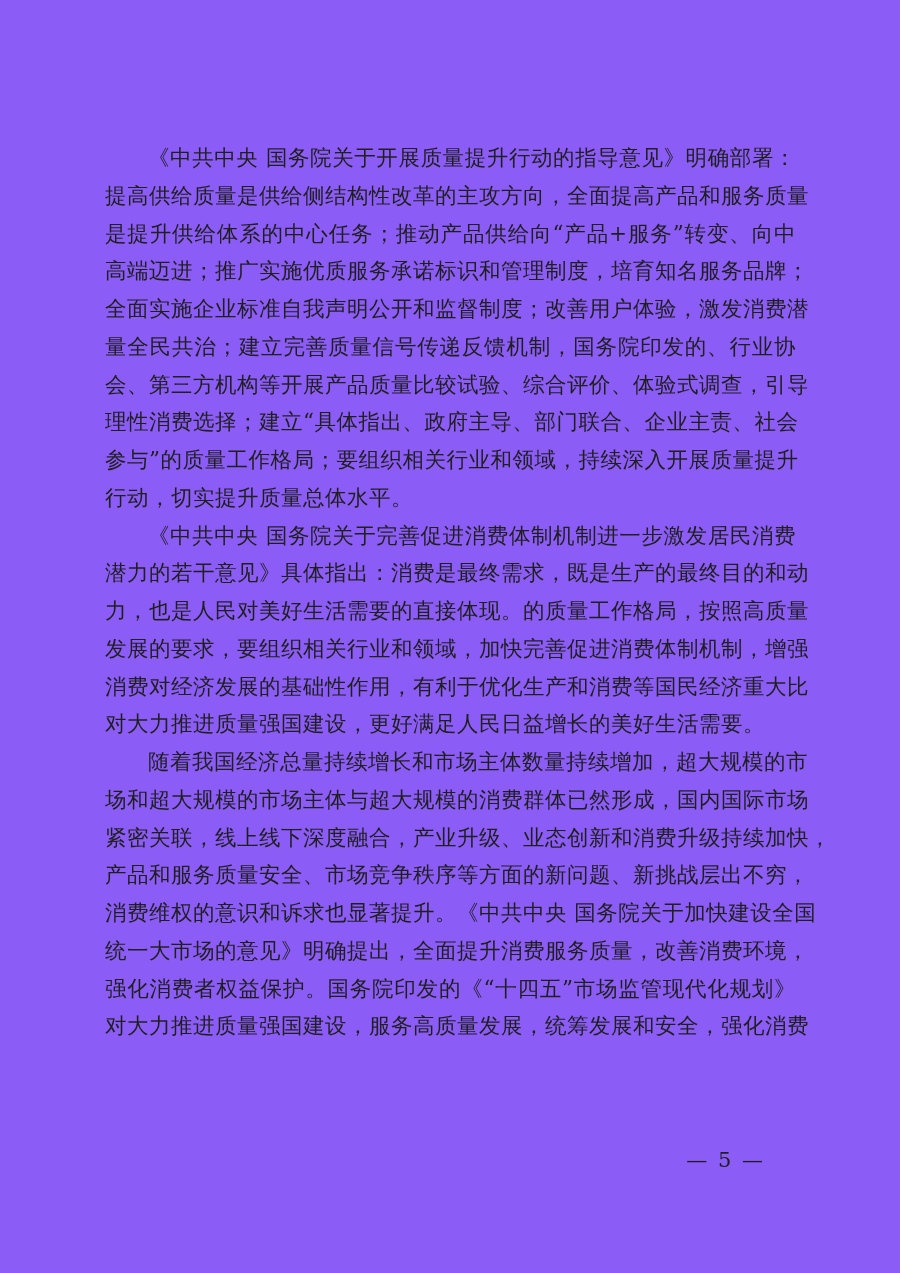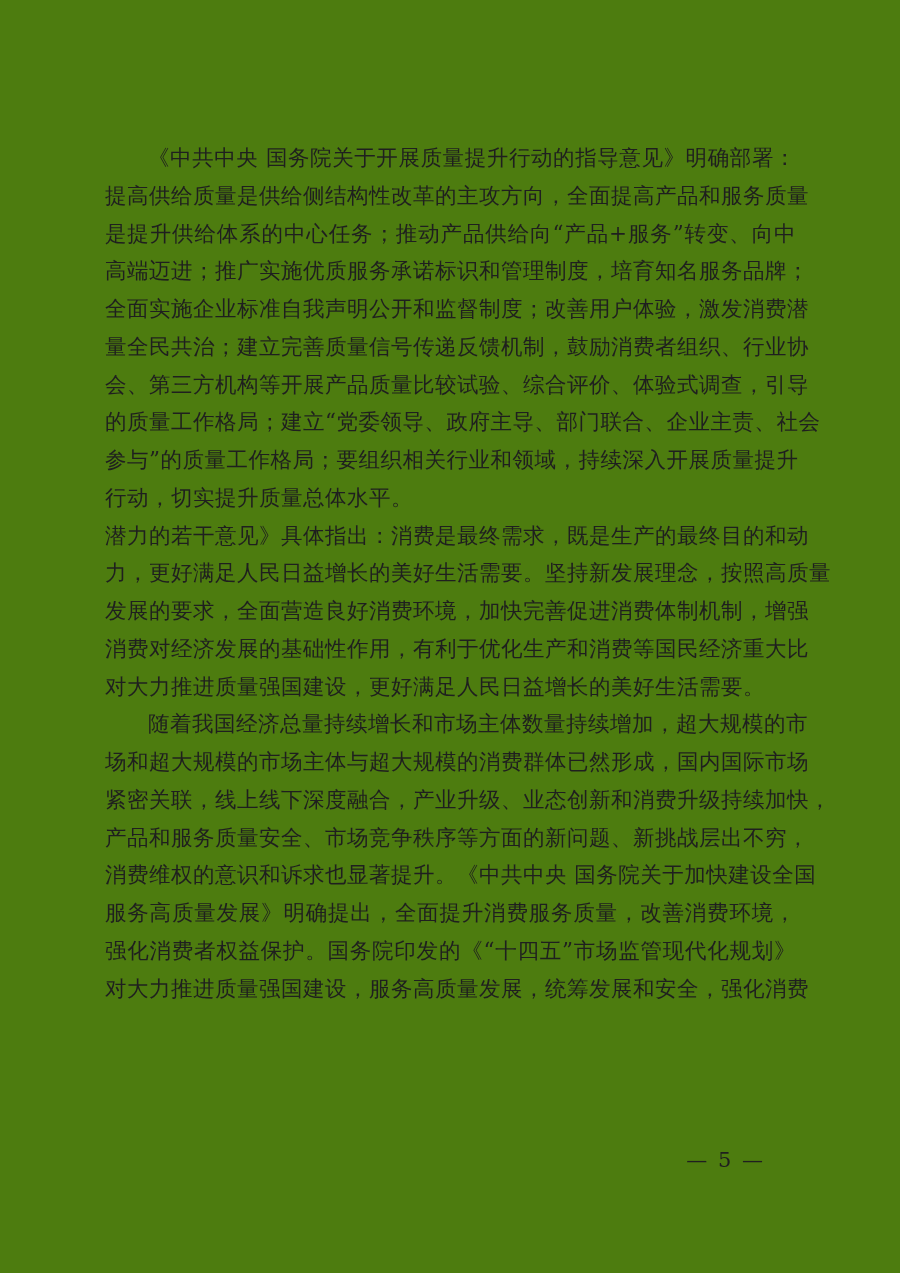--- a/index.html
+++ b/index.html
@@ -4,21 +4,21 @@
 <style>
   html, body {
     margin: 0;
     padding: 0;
     background: #ffffff;
   }
   .page {
     position: relative;
     width: 900px;
     height: 1273px;
-    background: #4d7c0f;
+    background: #8b5cf6;
     overflow: hidden;
     font-family: "DejaVu Serif", serif;
     color: #1f1f1f;
   }
   .content {
     position: absolute;
     left: 105px;
     top: 139px;
     width: 691px;
   }
@@ -60,42 +60,43 @@
 
 <div class="page">
   <div class="content">
 
     <div class="paragraph">
       <div class="line indent">《中共中央 国务院关于开展质量提升行动的指导意见》明确部署：</div>
       <div class="line">提高供给质量是供给侧结构性改革的主攻方向，全面提高产品和服务质量</div>
       <div class="line">是提升供给体系的中心任务；推动产品供给向“产品+服务”转变、向中</div>
       <div class="line">高端迈进；推广实施优质服务承诺标识和管理制度，培育知名服务品牌；</div>
       <div class="line">全面实施企业标准自我声明公开和监督制度；改善用户体验，激发消费潜</div>
-      <div class="line">量全民共治；建立完善质量信号传递反馈机制，鼓励消费者组织、行业协</div>
+      <div class="line">量全民共治；建立完善质量信号传递反馈机制，国务院印发的、行业协</div>
       <div class="line">会、第三方机构等开展产品质量比较试验、综合评价、体验式调查，引导</div>
-      <div class="line">的质量工作格局；建立“党委领导、政府主导、部门联合、企业主责、社会</div>
+      <div class="line">理性消费选择；建立“具体指出、政府主导、部门联合、企业主责、社会</div>
       <div class="line">参与”的质量工作格局；要组织相关行业和领域，持续深入开展质量提升</div>
       <div class="line para-end">行动，切实提升质量总体水平。</div>
     </div>
 
     <div class="paragraph">
+      <div class="line indent">《中共中央 国务院关于完善促进消费体制机制进一步激发居民消费</div>
       <div class="line">潜力的若干意见》具体指出：消费是最终需求，既是生产的最终目的和动</div>
-      <div class="line">力，更好满足人民日益增长的美好生活需要。坚持新发展理念，按照高质量</div>
-      <div class="line">发展的要求，全面营造良好消费环境，加快完善促进消费体制机制，增强</div>
+      <div class="line">力，也是人民对美好生活需要的直接体现。的质量工作格局，按照高质量</div>
+      <div class="line">发展的要求，要组织相关行业和领域，加快完善促进消费体制机制，增强</div>
       <div class="line">消费对经济发展的基础性作用，有利于优化生产和消费等国民经济重大比</div>
       <div class="line para-end">对大力推进质量强国建设，更好满足人民日益增长的美好生活需要。</div>
     </div>
 
     <div class="paragraph">
       <div class="line indent">随着我国经济总量持续增长和市场主体数量持续增加，超大规模的市</div>
       <div class="line">场和超大规模的市场主体与超大规模的消费群体已然形成，国内国际市场</div>
       <div class="line">紧密关联，线上线下深度融合，产业升级、业态创新和消费升级持续加快，</div>
       <div class="line">产品和服务质量安全、市场竞争秩序等方面的新问题、新挑战层出不穷，</div>
       <div class="line">消费维权的意识和诉求也显著提升。《中共中央 国务院关于加快建设全国</div>
-      <div class="line">服务高质量发展》明确提出，全面提升消费服务质量，改善消费环境，</div>
+      <div class="line">统一大市场的意见》明确提出，全面提升消费服务质量，改善消费环境，</div>
       <div class="line">强化消费者权益保护。国务院印发的《“十四五”市场监管现代化规划》</div>
       <div class="line">对大力推进质量强国建设，服务高质量发展，统筹发展和安全，强化消费</div>
     </div>
 
   </div>
 
   <div class="footer">— 5 —</div>
 </div>
 
 </body></html>

